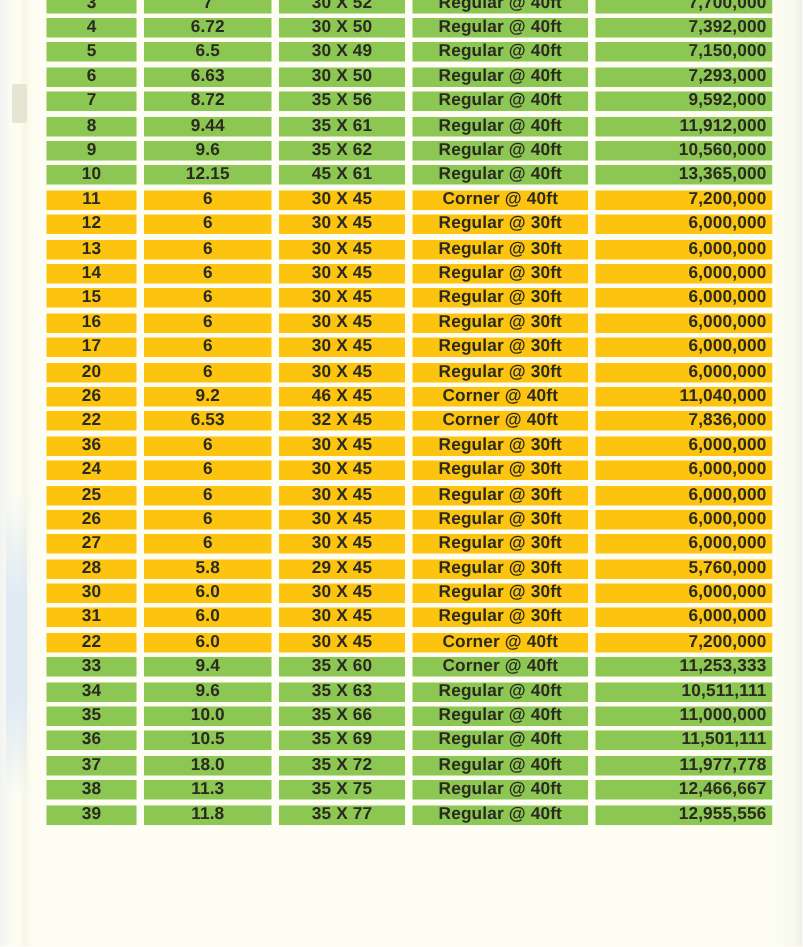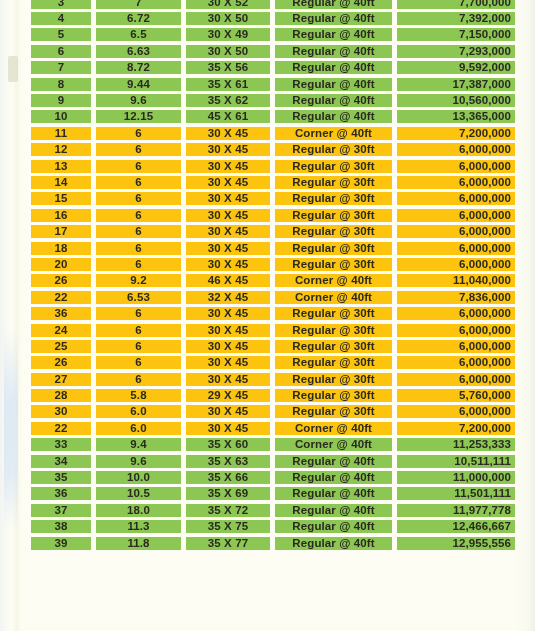--- a/index.html
+++ b/index.html
@@ -278,21 +278,21 @@
             <td class="gut"></td>
             <td>
               <span class="chip">35 X 61</span>
             </td>
             <td class="gut"></td>
             <td>
               <span class="chip">Regular @ 40ft</span>
             </td>
             <td class="gut"></td>
             <td>
-              <span class="chip right">17,387,000</span>
+              <span class="chip right">11,912,000</span>
             </td>
             <td class="gut"></td>
           </tr>
           <tr class="row-green">
             <td class="gut"></td>
             <td>
               <span class="chip">9</span>
             </td>
             <td class="gut"></td>
             <td>
@@ -492,43 +492,20 @@
             </td>
             <td class="gut"></td>
             <td>
               <span class="chip right">6,000,000</span>
             </td>
             <td class="gut"></td>
           </tr>
           <tr class="row-yellow">
             <td class="gut"></td>
             <td>
-              <span class="chip">18</span>
-            </td>
-            <td class="gut"></td>
-            <td>
-              <span class="chip">6</span>
-            </td>
-            <td class="gut"></td>
-            <td>
-              <span class="chip">30 X 45</span>
-            </td>
-            <td class="gut"></td>
-            <td>
-              <span class="chip">Regular @ 30ft</span>
-            </td>
-            <td class="gut"></td>
-            <td>
-              <span class="chip right">6,000,000</span>
-            </td>
-            <td class="gut"></td>
-          </tr>
-          <tr class="row-yellow">
-            <td class="gut"></td>
-            <td>
               <span class="chip">20</span>
             </td>
             <td class="gut"></td>
             <td>
               <span class="chip">6</span>
             </td>
             <td class="gut"></td>
             <td>
               <span class="chip">30 X 45</span>
             </td>
@@ -723,20 +700,43 @@
             <td class="gut"></td>
             <td>
               <span class="chip right">5,760,000</span>
             </td>
             <td class="gut"></td>
           </tr>
           <tr class="row-yellow">
             <td class="gut"></td>
             <td>
               <span class="chip">30</span>
+            </td>
+            <td class="gut"></td>
+            <td>
+              <span class="chip">6.0</span>
+            </td>
+            <td class="gut"></td>
+            <td>
+              <span class="chip">30 X 45</span>
+            </td>
+            <td class="gut"></td>
+            <td>
+              <span class="chip">Regular @ 30ft</span>
+            </td>
+            <td class="gut"></td>
+            <td>
+              <span class="chip right">6,000,000</span>
+            </td>
+            <td class="gut"></td>
+          </tr>
+          <tr class="row-yellow">
+            <td class="gut"></td>
+            <td>
+              <span class="chip">31</span>
             </td>
             <td class="gut"></td>
             <td>
               <span class="chip">6.0</span>
             </td>
             <td class="gut"></td>
             <td>
               <span class="chip">30 X 45</span>
             </td>
             <td class="gut"></td>

